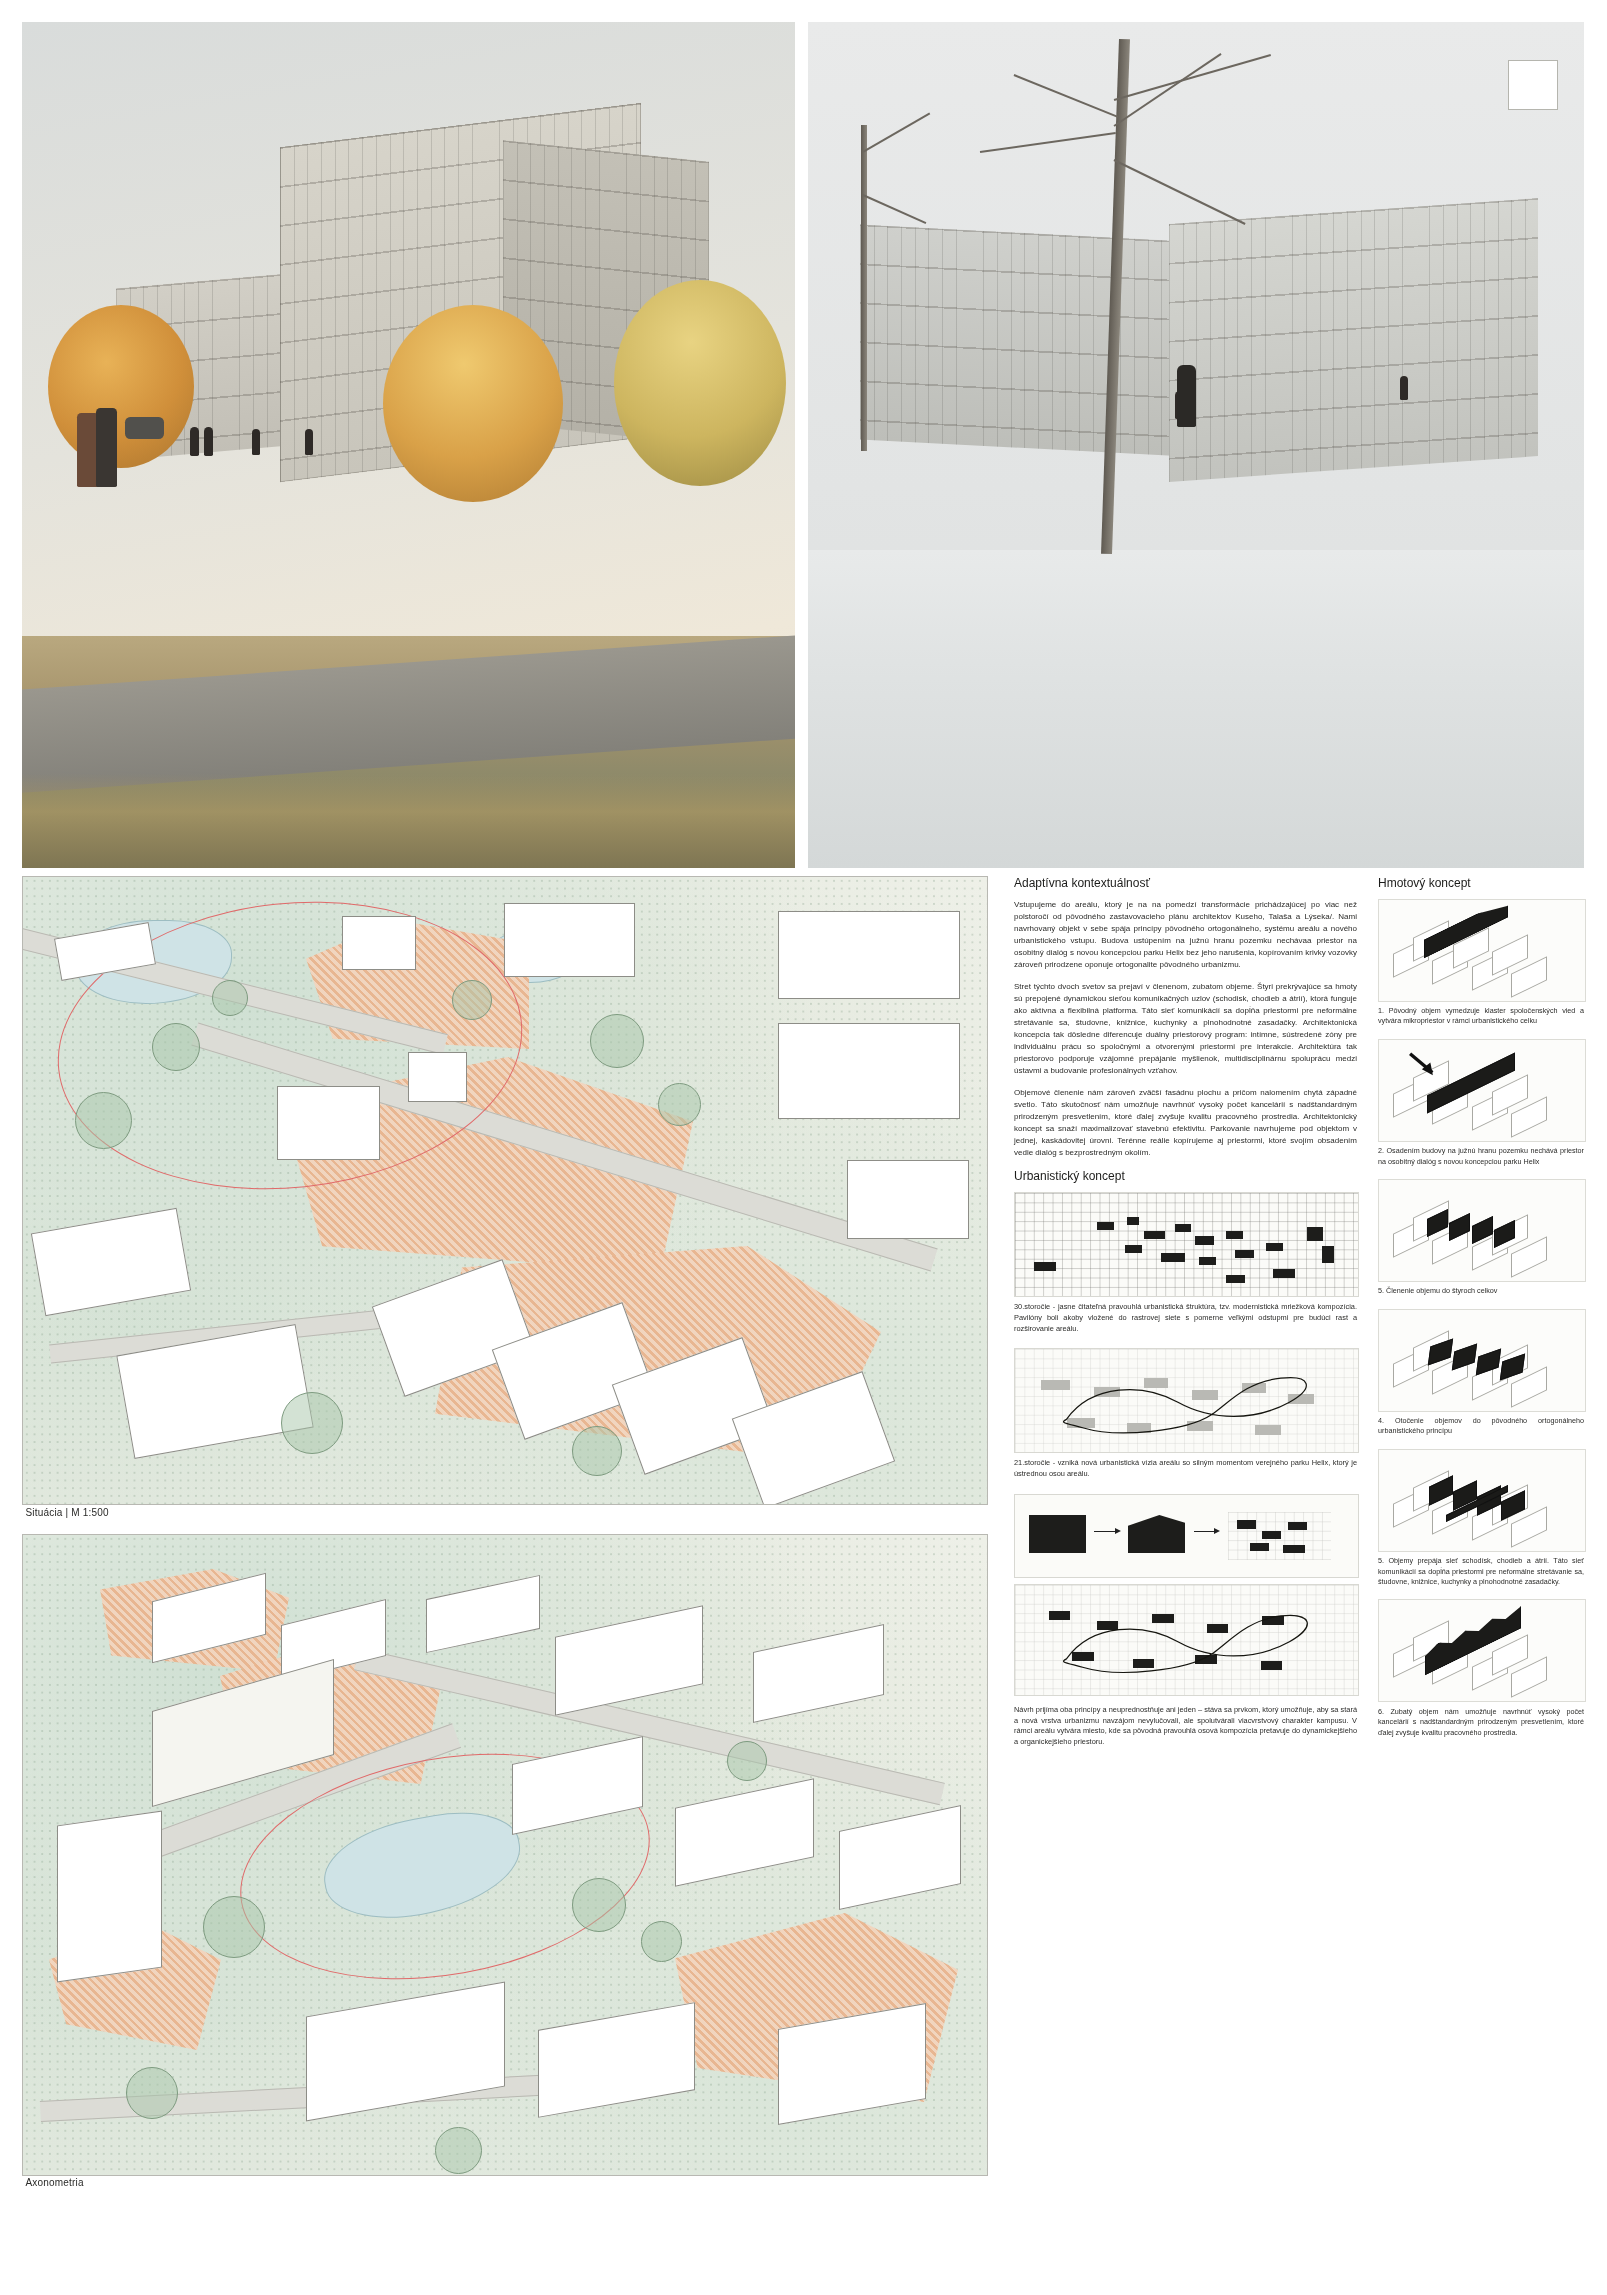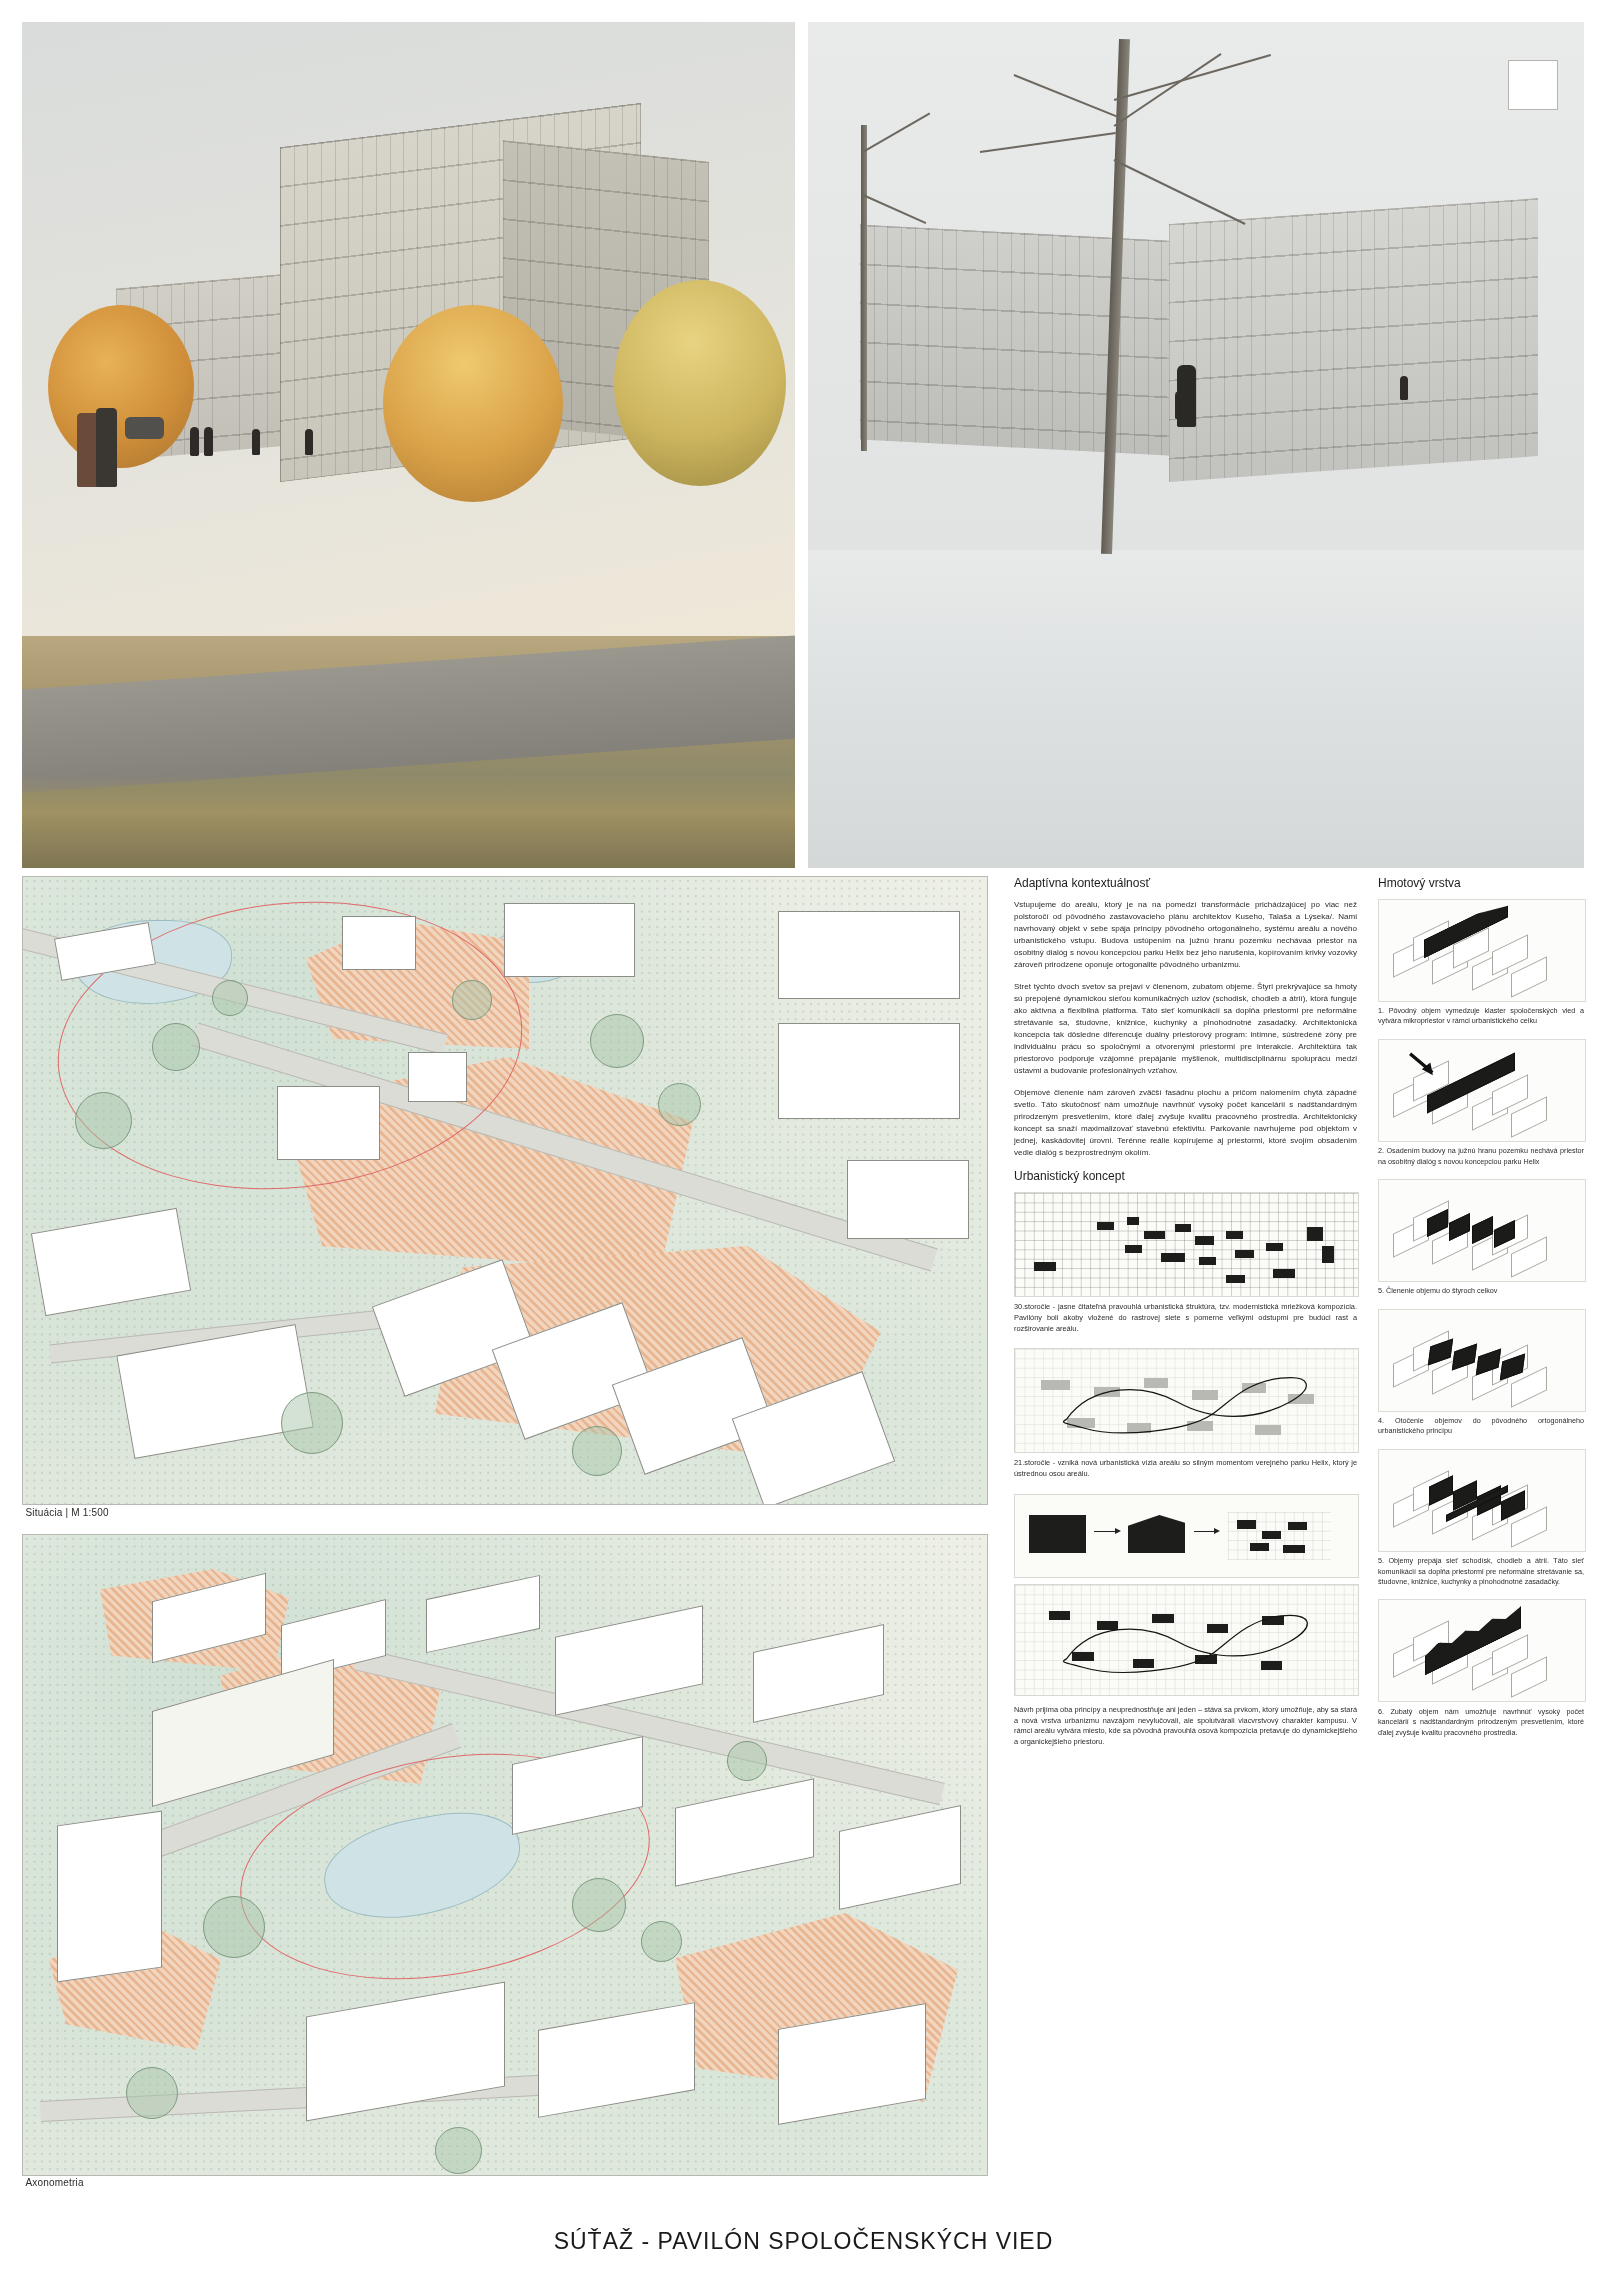--- a/index.html
+++ b/index.html
@@ -548,21 +548,21 @@
         <div class="blk" style="left:246px; top:76px; width:20.6px; height:8.6px;"></div>
         <svg viewBox="0 0 400 128" preserveAspectRatio="none" style="position:absolute; inset:0; width:100%; height:100%;">
           <path d="M60,86 C90,44 150,44 190,66 C230,88 280,88 320,66 C352,48 346,32 310,36 C270,41 250,66 230,80 C200,100 120,108 80,96 C58,90 52,90 60,86 Z" fill="none" stroke="#15150f" stroke-width="1.4"></path>
         </svg>
       </div>
 
       <p class="cap" style="margin-top:8.6px;">Návrh prijíma oba princípy a neuprednostňuje ani jeden – stáva sa prvkom, ktorý umožňuje, aby sa stará a nová vrstva urbanizmu navzájom nevylučovali, ale spolutvárali viacvrstvový charakter kampusu. V rámci areálu vytvára miesto, kde sa pôvodná pravouhlá osová kompozícia pretavuje do dynamickejšieho a organickejšieho priestoru.</p>
     </div>
 
     <div class="conceptcol">
-      <h3 class="sec">Hmotový vrstva</h3>
+      <h3 class="sec">Hmotový koncept</h3>
 
       <div class="concept-item">
         <div class="concept-img">
           <div class="iso" style="left:13.7px; top:45px; width:34px; height:22px;"></div>
           <div class="iso" style="left:53px; top:52px; width:34px; height:22px;"></div>
           <div class="iso" style="left:93px; top:58px; width:34px; height:22px;"></div>
           <div class="iso" style="left:132px; top:65px; width:34px; height:22px;"></div>
           <div class="iso" style="left:34px; top:29px; width:34px; height:22px;"></div>
           <div class="iso" style="left:74px; top:36px; width:34px; height:22px;"></div>
           <div class="iso" style="left:113px; top:43px; width:34px; height:22px;"></div>
@@ -646,16 +646,15 @@
           <div class="iso" style="left:34px; top:29px; width:34px; height:22px;"></div>
           <div class="iso" style="left:113px; top:43px; width:34px; height:22px;"></div>
           <div class="iso-dark" style="left:46px; top:26px; width:94px; height:24px; clip-path: polygon(0 26%,14% 0,28% 26%,42% 4%,56% 30%,70% 8%,84% 34%,100% 14%,100% 100%,0 100%);"></div>
         </div>
         <div class="concept-txt">6. Zubatý objem nám umožňuje navrhnúť vysoký počet kancelárií s nadštandardným prirodzeným presvetlením, ktoré ďalej zvyšuje kvalitu pracovného prostredia.</div>
       </div>
 
     </div>
   </div>
 
-  <div class="board-title">SÚŤAŽ - PAVILÓN SPOLOČENSKÝCH VIED</div>
 
 </div>
 
 
 </body></html>

